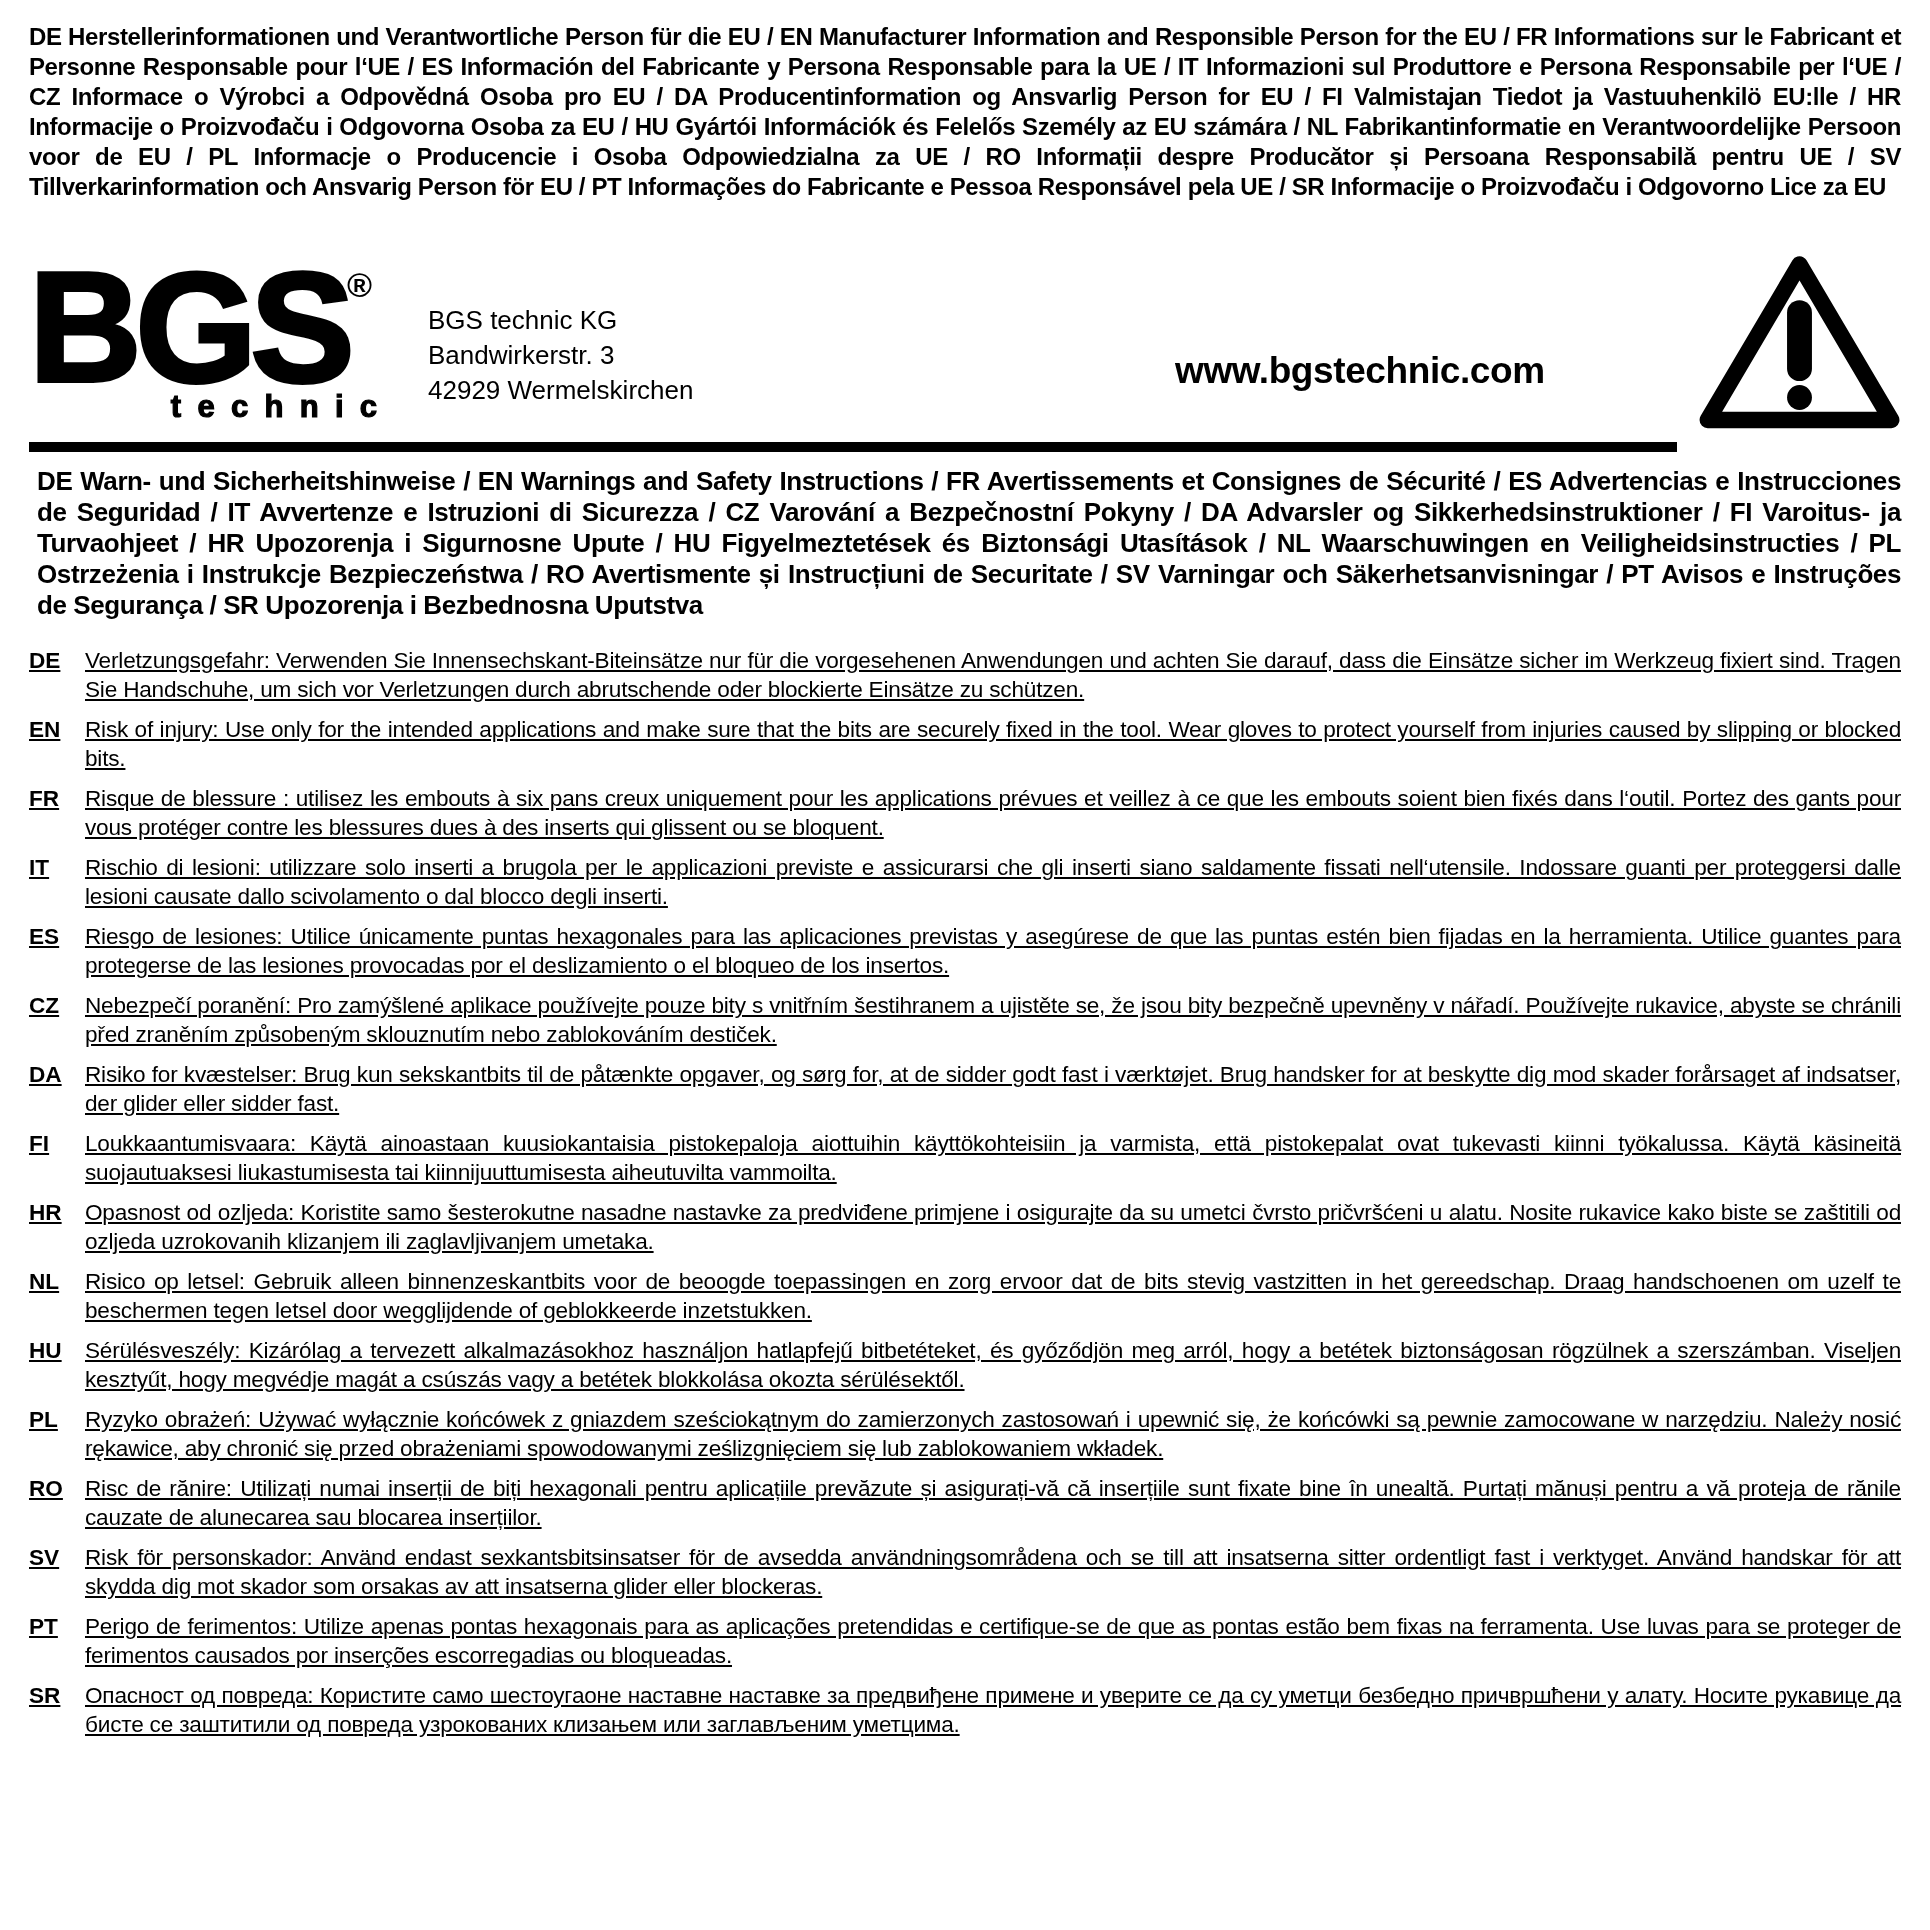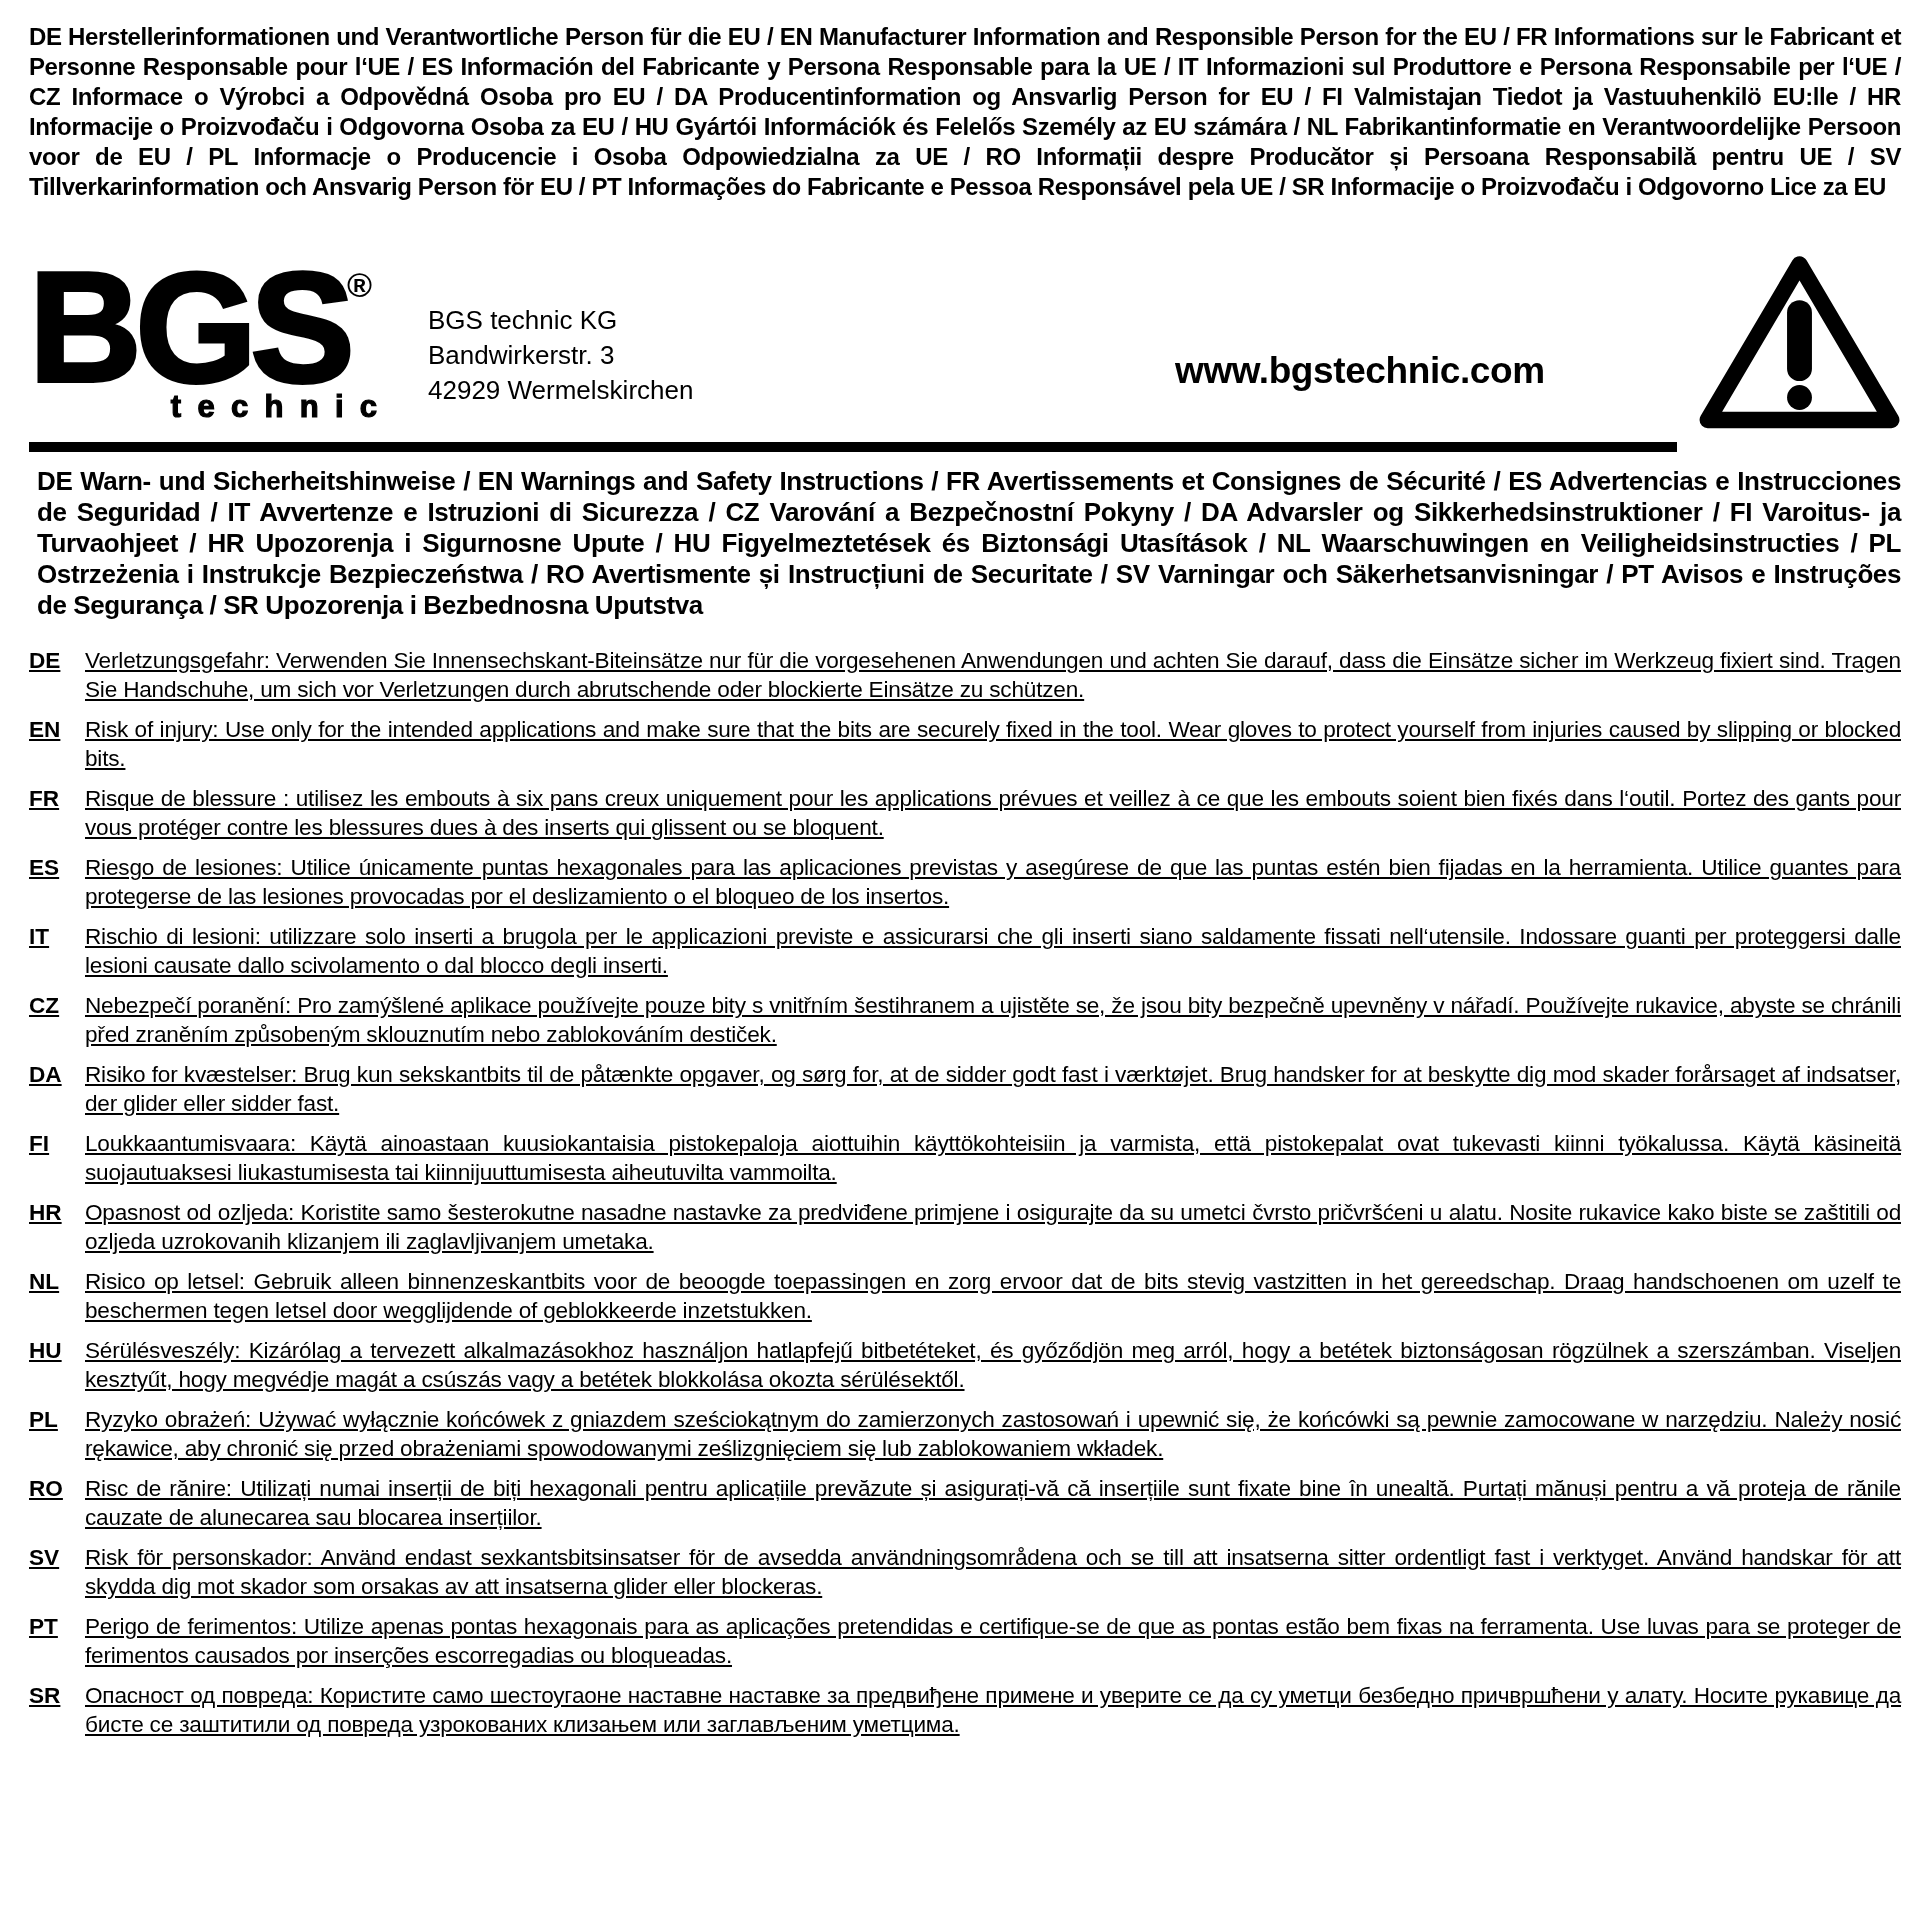--- a/index.html
+++ b/index.html
@@ -140,30 +140,30 @@
       <div class="section-code">EN</div>
       <div class="section-text">Risk of injury: Use only for the intended applications and make sure that the bits are securely fixed in the tool. Wear gloves to protect yourself from injuries caused by slipping or blocked bits.</div>
     </div>
 
     <div class="section-row">
       <div class="section-code">FR</div>
       <div class="section-text">Risque de blessure : utilisez les embouts à six pans creux uniquement pour les applications prévues et veillez à ce que les embouts soient bien fixés dans l‘outil. Portez des gants pour vous protéger contre les blessures dues à des inserts qui glissent ou se bloquent.</div>
     </div>
 
     <div class="section-row">
+      <div class="section-code">IT</div>
+      <div class="section-text">Rischio di lesioni: utilizzare solo inserti a brugola per le applicazioni previste e assicurarsi che gli inserti siano saldamente fissati nell‘utensile. Indossare guanti per proteggersi dalle lesioni causate dallo scivolamento o dal blocco degli inserti.</div>
+    </div>
+
+    <div class="section-row">
       <div class="section-code">ES</div>
       <div class="section-text">Riesgo de lesiones: Utilice únicamente puntas hexagonales para las aplicaciones previstas y asegúrese de que las puntas estén bien fijadas en la herramienta. Utilice guantes para protegerse de las lesiones provocadas por el deslizamiento o el bloqueo de los insertos.</div>
     </div>
 
     <div class="section-row">
-      <div class="section-code">IT</div>
-      <div class="section-text">Rischio di lesioni: utilizzare solo inserti a brugola per le applicazioni previste e assicurarsi che gli inserti siano saldamente fissati nell‘utensile. Indossare guanti per proteggersi dalle lesioni causate dallo scivolamento o dal blocco degli inserti.</div>
-    </div>
-
-    <div class="section-row">
       <div class="section-code">CZ</div>
       <div class="section-text">Nebezpečí poranění: Pro zamýšlené aplikace používejte pouze bity s vnitřním šestihranem a ujistěte se, že jsou bity bezpečně upevněny v nářadí. Používejte rukavice, abyste se chránili před zraněním způsobeným sklouznutím nebo zablokováním destiček.</div>
     </div>
 
     <div class="section-row">
       <div class="section-code">DA</div>
       <div class="section-text">Risiko for kvæstelser: Brug kun sekskantbits til de påtænkte opgaver, og sørg for, at de sidder godt fast i værktøjet. Brug handsker for at beskytte dig mod skader forårsaget af indsatser, der glider eller sidder fast.</div>
     </div>
 
     <div class="section-row">

